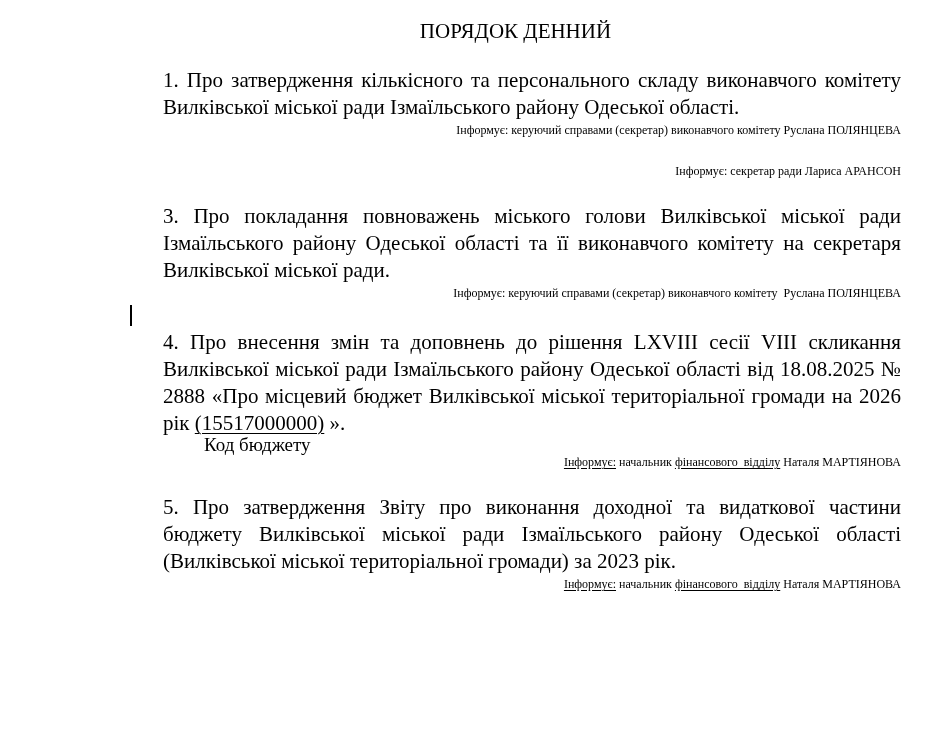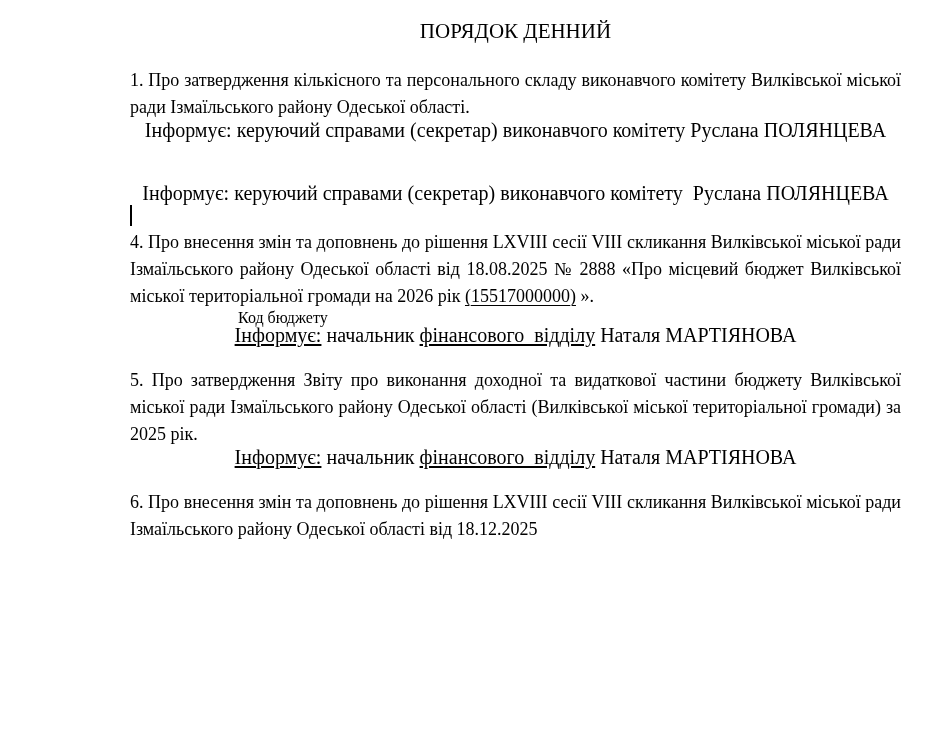--- a/index.html
+++ b/index.html
@@ -16,34 +16,35 @@
   }
   .title-block { text-align: center; }
   .doc-title, .doc-subtitle {
     font-size: 21px;
     line-height: 27px;
     font-weight: normal;
     text-align: center;
   }
   .spacer { height: 22px; }
   .item-body {
-    font-size: 18px;
+    font-size: 21px;
     line-height: 27px;
     text-align: justify;
+    margin-left: 33px;
   }
   .informer {
-    font-size: 20px;
+    font-size: 12px;
     line-height: 19px;
     white-space: pre-wrap;
-    text-align: center;
+    text-align: right;
   }
   .budget-caption {
-    font-size: 16px;
+    font-size: 19px;
     line-height: 16px;
-    margin-left: 108px;
+    margin-left: 74px;
     text-align: left;
   }
   .u-line {
     text-decoration: underline;
     text-underline-offset: 3px;
     text-decoration-thickness: 1px;
   }
   .wavy-red {
     text-decoration-line: underline;
     text-decoration-style: wavy;
@@ -79,35 +80,36 @@
     <div class="doc-title">ПОРЯДОК ДЕННИЙ</div>
   </div>
 
   <div class="spacer"></div>
 
   <p class="item-body">1. Про затвердження кількісного та персонального складу виконавчого комітету Вилківської міської ради Ізмаїльського району Одеської області.</p>
   <p class="informer">Інформує: керуючий справами (секретар) виконавчого комітету Руслана ПОЛЯНЦЕВА</p>
 
   <div class="spacer"></div>
 
+  <p class="informer">Інформує: секретар ради Лариса АРАНСОН</p>
 
   <div class="spacer"></div>
 
+  <p class="item-body">3. Про покладання повноважень міського голови Вилківської міської  ради Ізмаїльського району Одеської області та її виконавчого комітету на секретаря Вилківської міської ради.</p>
   <p class="informer">Інформує: керуючий справами (секретар) виконавчого комітету  Руслана ПОЛЯНЦЕВА</p>
 
   <div class="caret-line">
     <div class="caret"></div>
   </div>
 
   <p class="item-body"><span>4. Про внесення змін та доповнень до рішення LXVIII сесії VIII скликання Вилківської міської ради Ізмаїльського району Одеської області від 18.08.2025 № 2888 «Про місцевий бюджет Вилківської міської територіальної громади на 2026 рік </span><span class="u-line">(15517000000)</span><span> ».</span></p>
   <p class="budget-caption">Код бюджету</p>
   <p class="informer"><span class="wavy-red">Інформує:</span><span> начальник </span><span class="wavy-blue">фінансового  відділу</span><span> Наталя МАРТІЯНОВА</span></p>
 
   <div class="spacer"></div>
 
-  <p class="item-body">5. Про затвердження Звіту про виконання доходної та видаткової частини бюджету Вилківської міської ради Ізмаїльського району Одеської області (Вилківської міської територіальної громади) за 2025 рік.</p>
+  <p class="item-body">5. Про затвердження Звіту про виконання доходної та видаткової частини бюджету Вилківської міської ради Ізмаїльського району Одеської області (Вилківської міської територіальної громади) за 2023 рік.</p>
   <p class="informer"><span class="wavy-red">Інформує:</span><span> начальник </span><span class="wavy-blue">фінансового  відділу</span><span> Наталя МАРТІЯНОВА</span></p>
 
   <div class="spacer"></div>
 
-  <p class="item-body">6. Про внесення змін та доповнень до рішення LXVIII сесії VIII скликання Вилківської міської ради Ізмаїльського району Одеської області від 18.12.2025</p>
 
 </div>
 
 </body></html>

